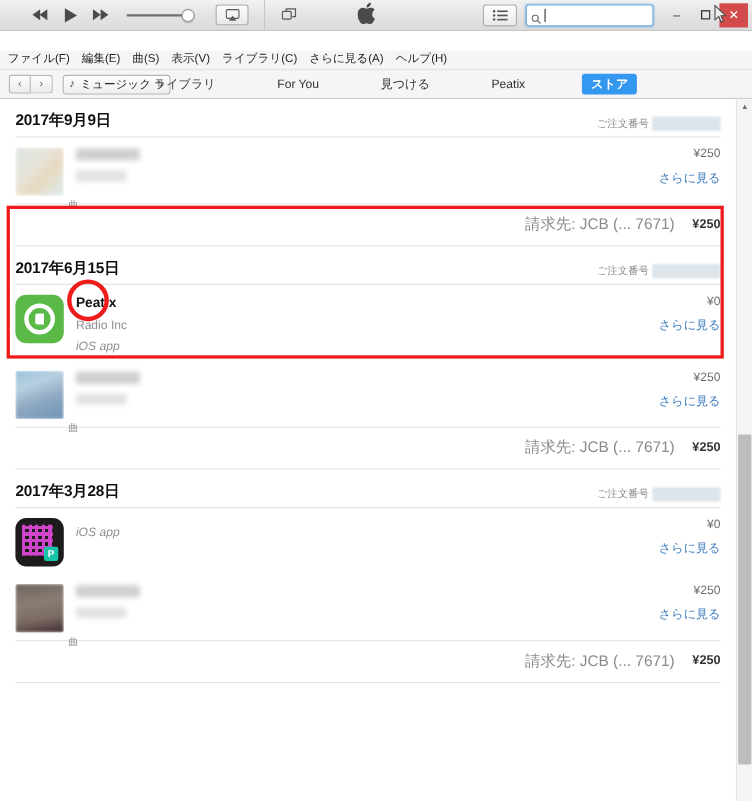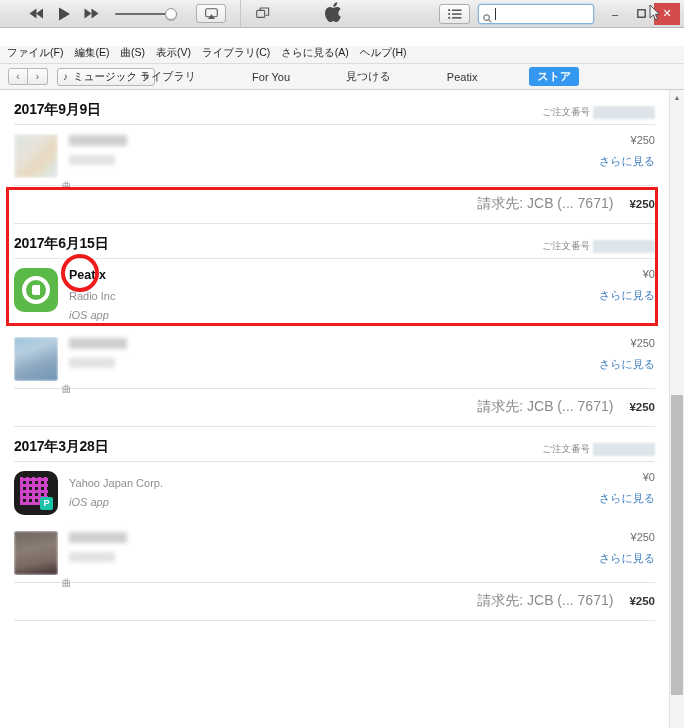--- a/index.html
+++ b/index.html
@@ -635,21 +635,20 @@
       </div>
 
       <div class="item">
         <div class="art">
           <div class="icon-pass">
             <div class="qr"></div>
             <div class="badge">P</div>
           </div>
         </div>
         <div class="itembody">
-          <div class="artist">Yahoo Japan Corp.</div>
           <div class="kindline">iOS app</div>
         </div>
         <div class="priceblock">
           <div class="price">¥0</div>
           <div class="more">さらに見る</div>
         </div>
       </div>
 
       <div class="item">
         <div class="art">

